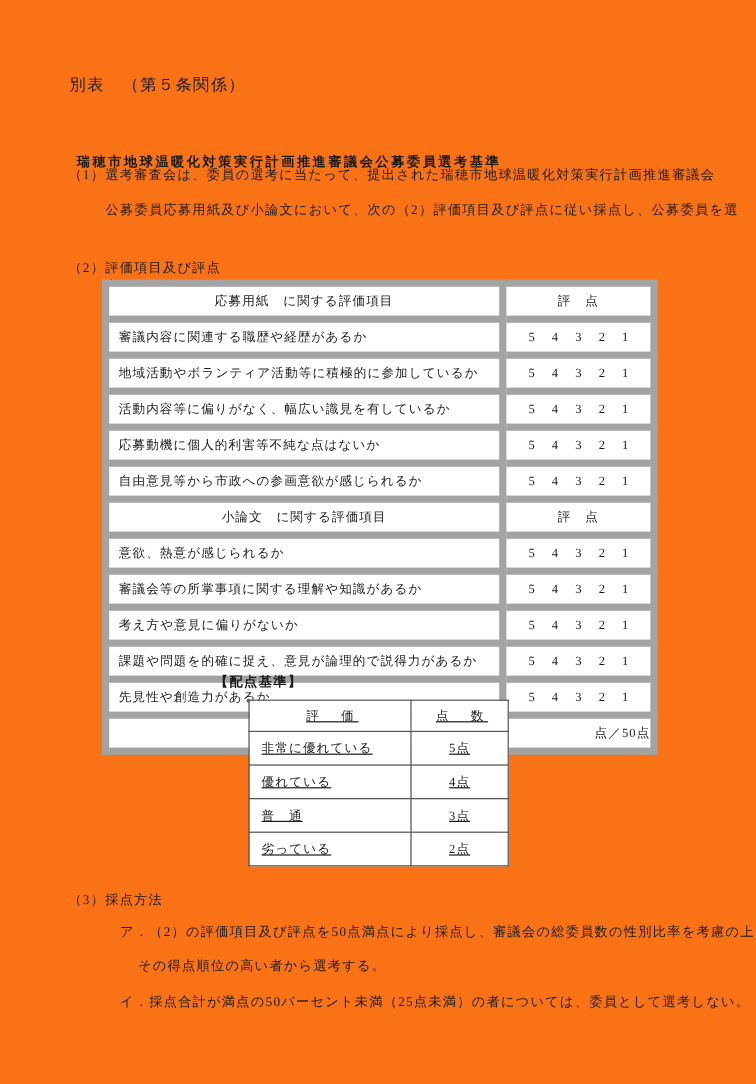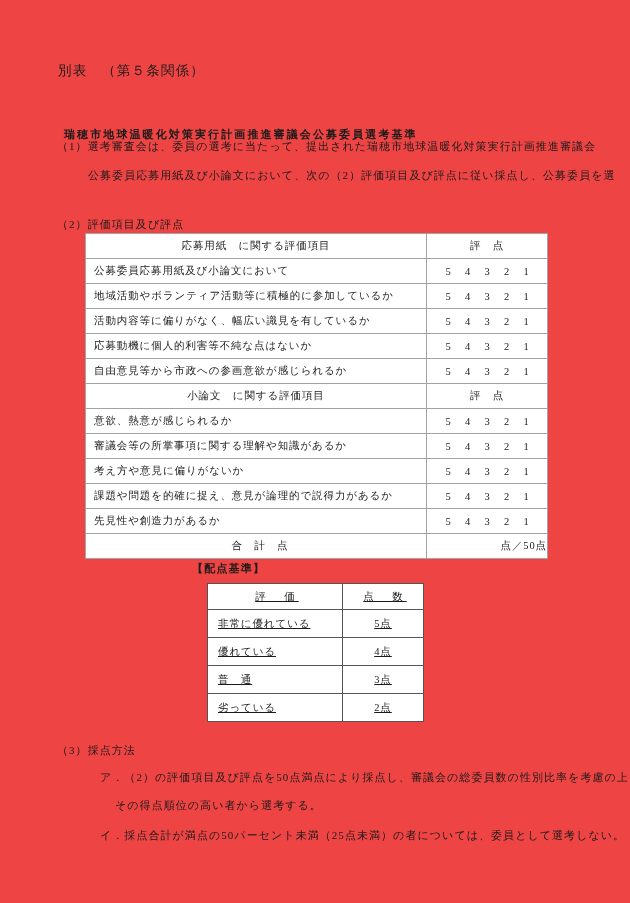--- a/index.html
+++ b/index.html
@@ -9,21 +9,21 @@
   }
   body {
     font-family: "Liberation Serif", "DejaVu Serif", serif;
     color: #1b1b1b;
     -webkit-font-smoothing: antialiased;
   }
   #page {
     position: relative;
     width: 630px;
     height: 903px;
-    background: #ef4444;
+    background: #f97316;
     overflow: hidden;
     box-sizing: border-box;
   }
 
   
   .doc-heading {
     position: absolute;
     left: 58px;
     top: 62px;
     font-size: 13.5px;
@@ -61,21 +61,21 @@
   
   .eval-table {
     position: absolute;
     left: 85px;
     top: 233px;
     width: 463px;
     border-collapse: collapse;
     table-layout: fixed;
   }
   .eval-table td {
-    border: 1px solid #a3a3a3;
+    border: 6px solid #a3a3a3;
     height: 24px;
     padding: 0 0 0 8px;
     font-size: 10.5px;
     letter-spacing: 0.9px;
     vertical-align: middle;
     white-space: nowrap;
     background: #ffffff;
   }
   .eval-table td.section-head {
     text-align: center;
@@ -111,21 +111,20 @@
 
   
   .alloc-heading {
     position: absolute;
     left: 179px;
     top: 561px;
     font-size: 11px;
     font-weight: bold;
     letter-spacing: 1.2px;
     white-space: pre;
-    margin-left: 13px;
   }
   .alloc-table {
     position: absolute;
     left: 207px;
     top: 583px;
     width: 217px;
     border-collapse: collapse;
     table-layout: fixed;
     text-decoration: underline;
   }
@@ -168,21 +167,21 @@
   <div class="para p-sec2">（2）評価項目及び評点</div>
 
   <table class="eval-table">
     <tbody>
       <tr>
         <td class="section-head">応募用紙　に関する評価項目</td>
         <td class="score-cell score-head">評　点</td>
       </tr>
 
       <tr>
-        <td>公募委員応募用紙及び小論文において</td>
+        <td>審議内容に関連する職歴や経歴があるか</td>
         <td class="score-cell">
           <div class="score-row">
             <span>5</span>
             <span>4</span>
             <span>3</span>
             <span>2</span>
             <span>1</span>
           </div>
         </td>
       </tr>

